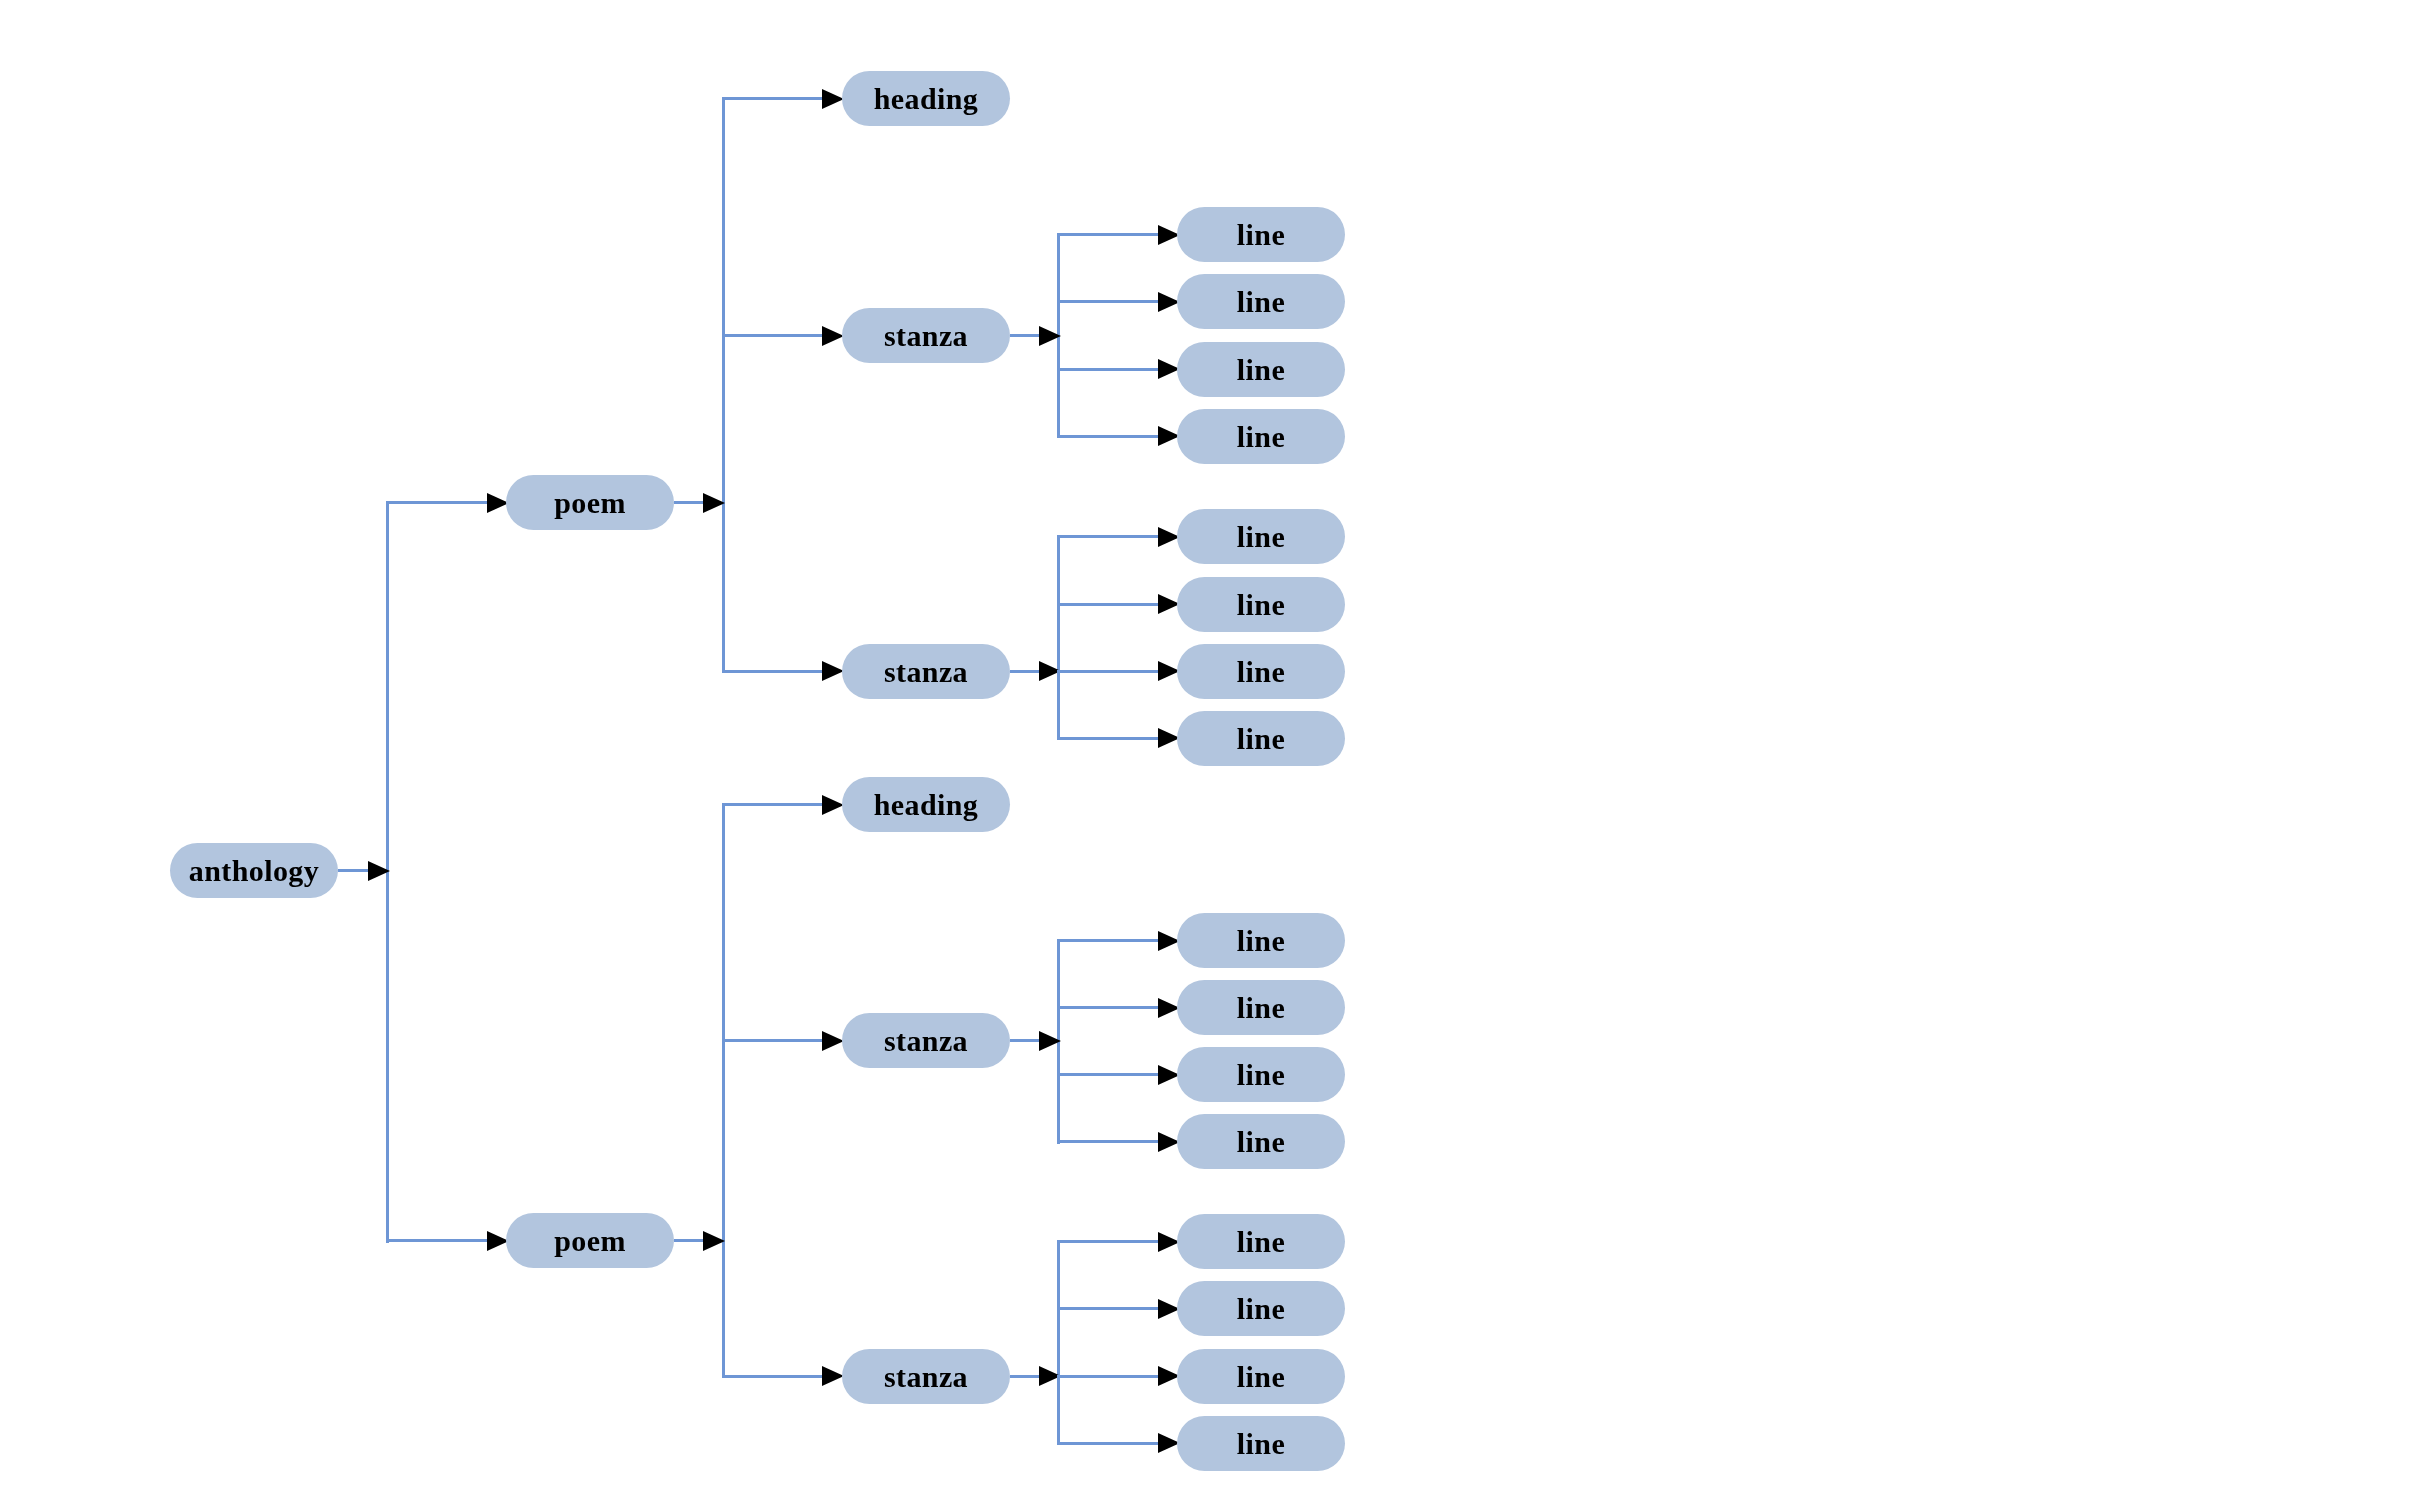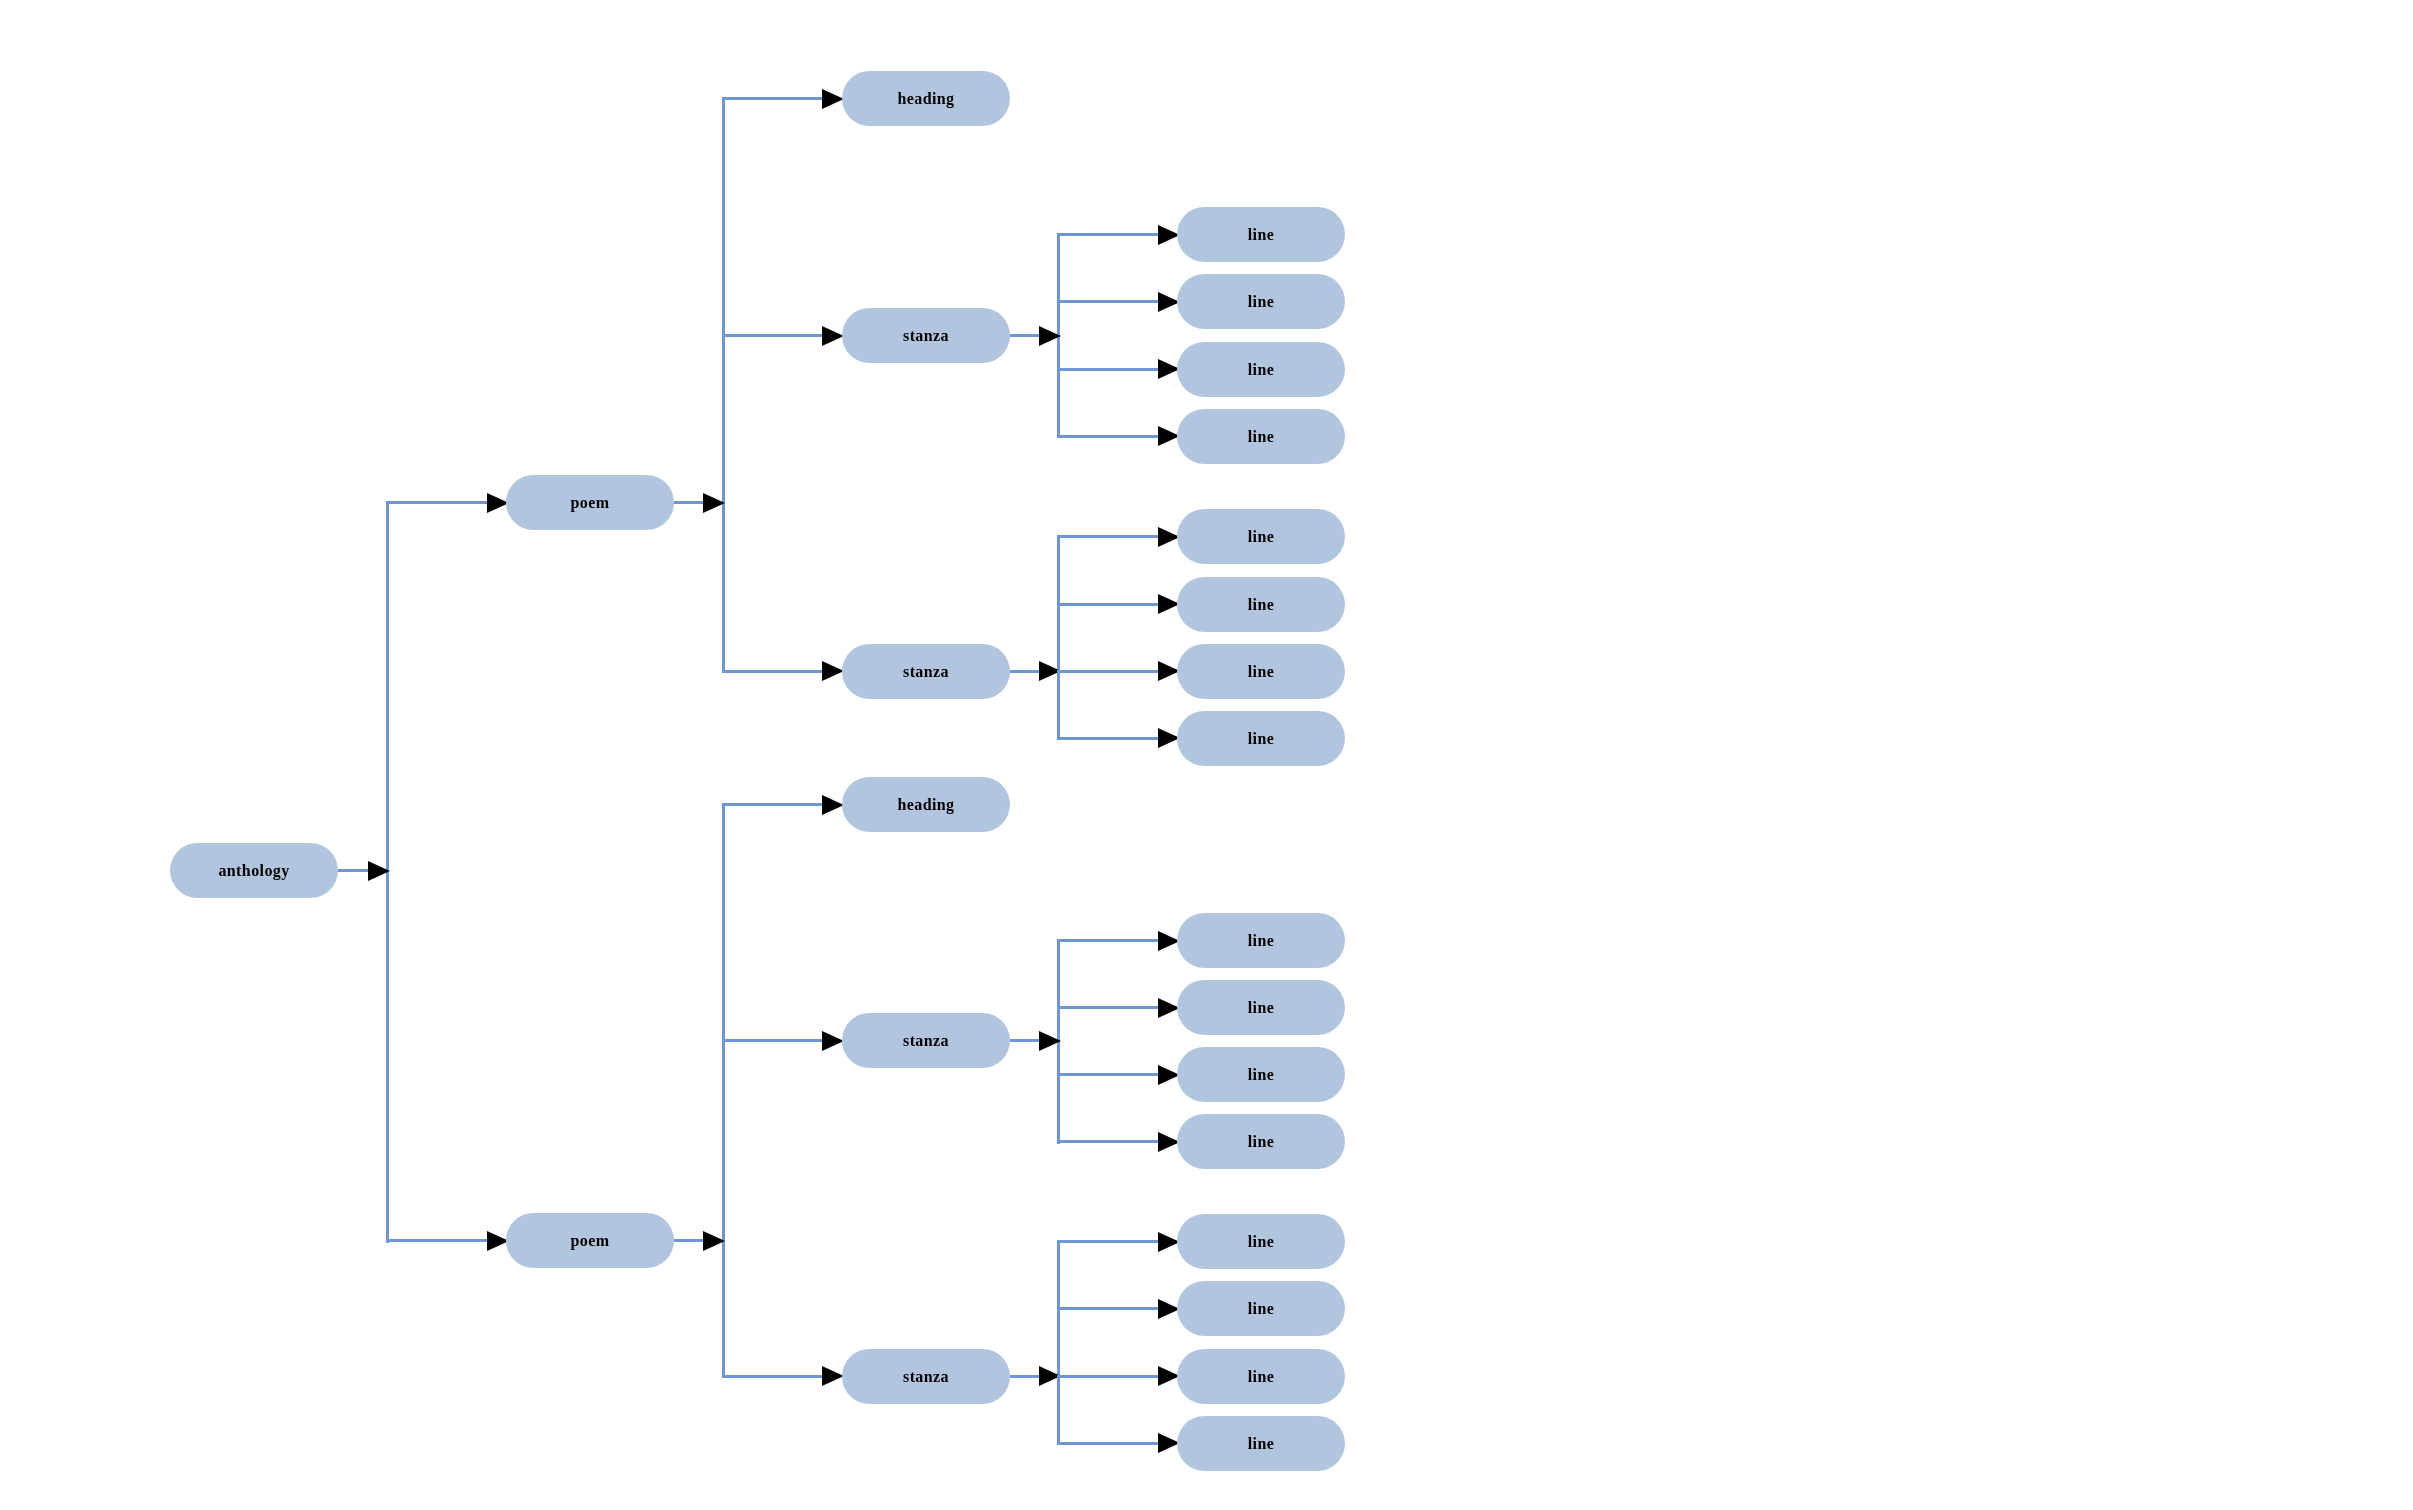--- a/index.html
+++ b/index.html
@@ -16,21 +16,21 @@
     font-family: "Liberation Serif", "DejaVu Serif", serif;
   }
   .node {
     position: absolute;
     box-sizing: border-box;
     border-radius: 28px;
     display: flex;
     align-items: center;
     justify-content: center;
     font-weight: bold;
-    font-size: 16px;
+    font-size: 30px;
     letter-spacing: 0.4px;
   }
   .edge-h, .edge-v {
     position: absolute;
   }
   .arrowhead {
     position: absolute;
     width: 0;
     height: 0;
     border-top: 10px solid transparent;

